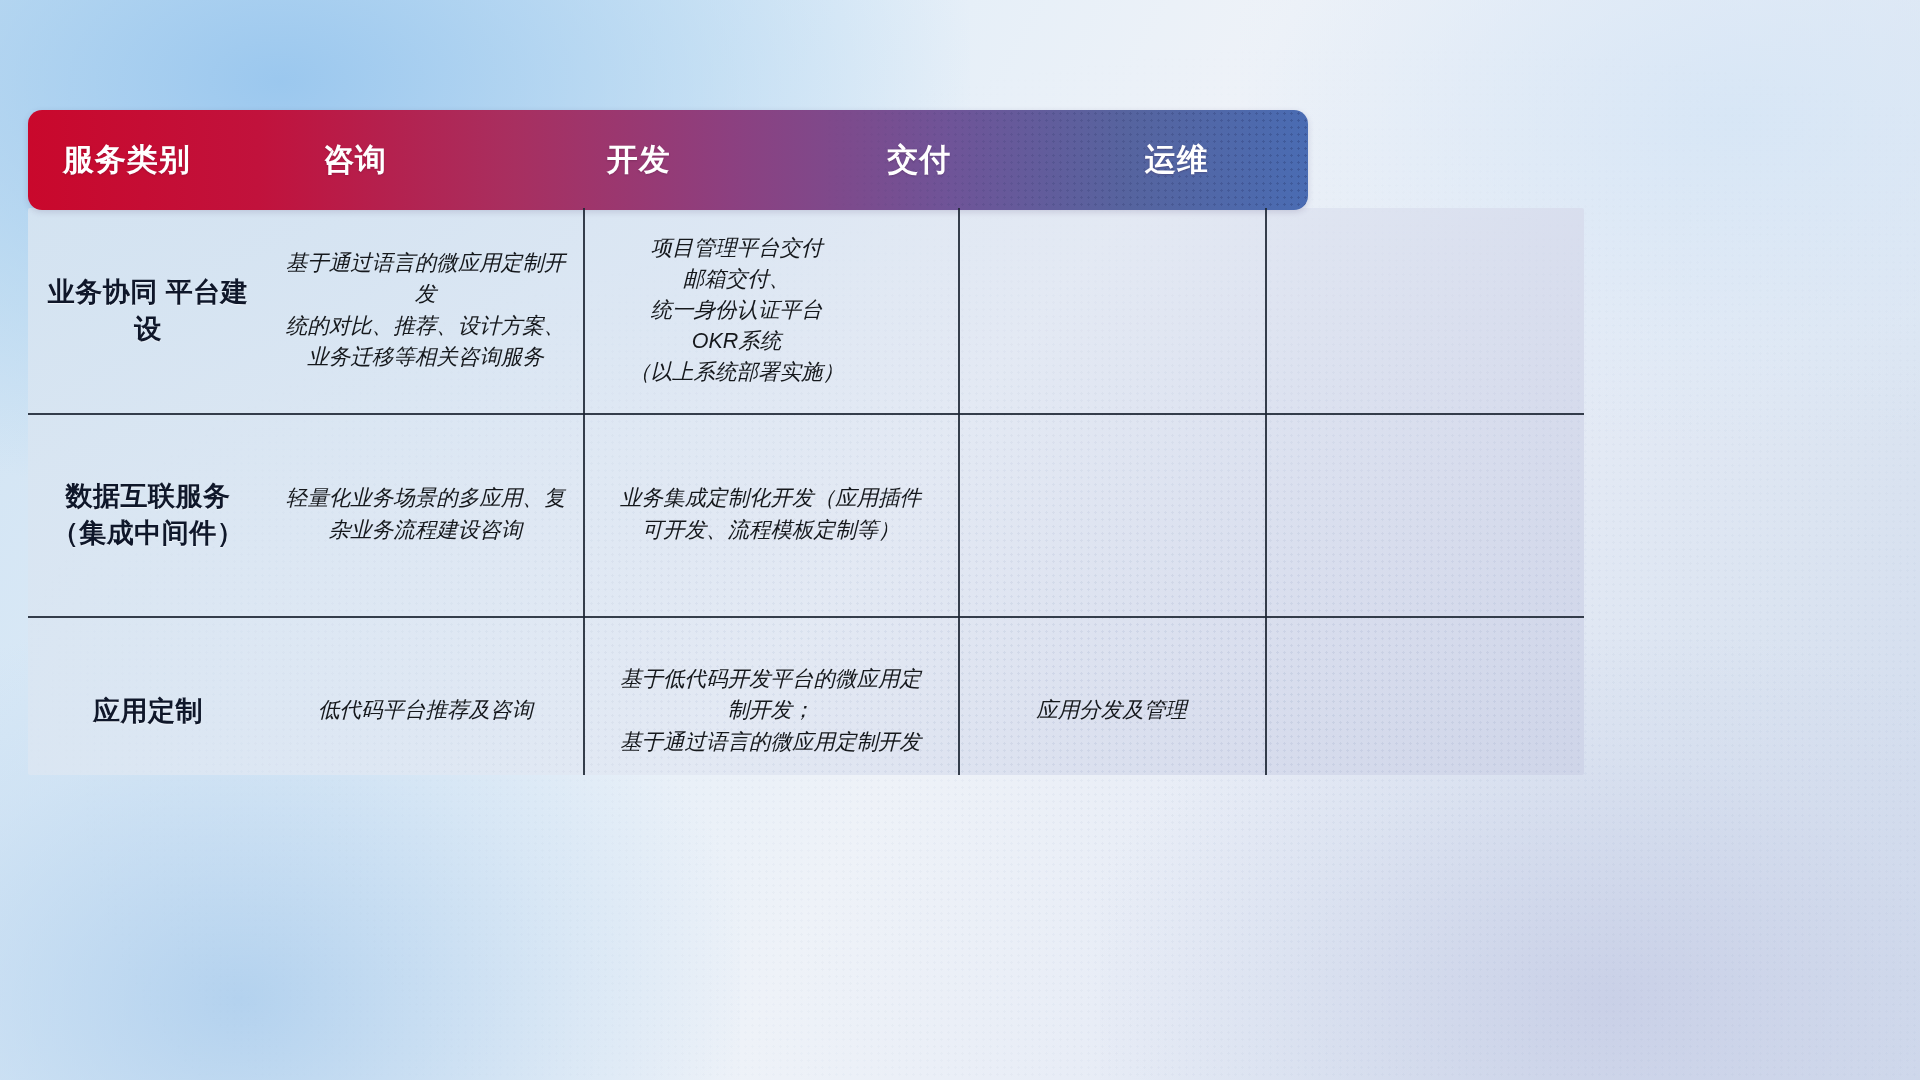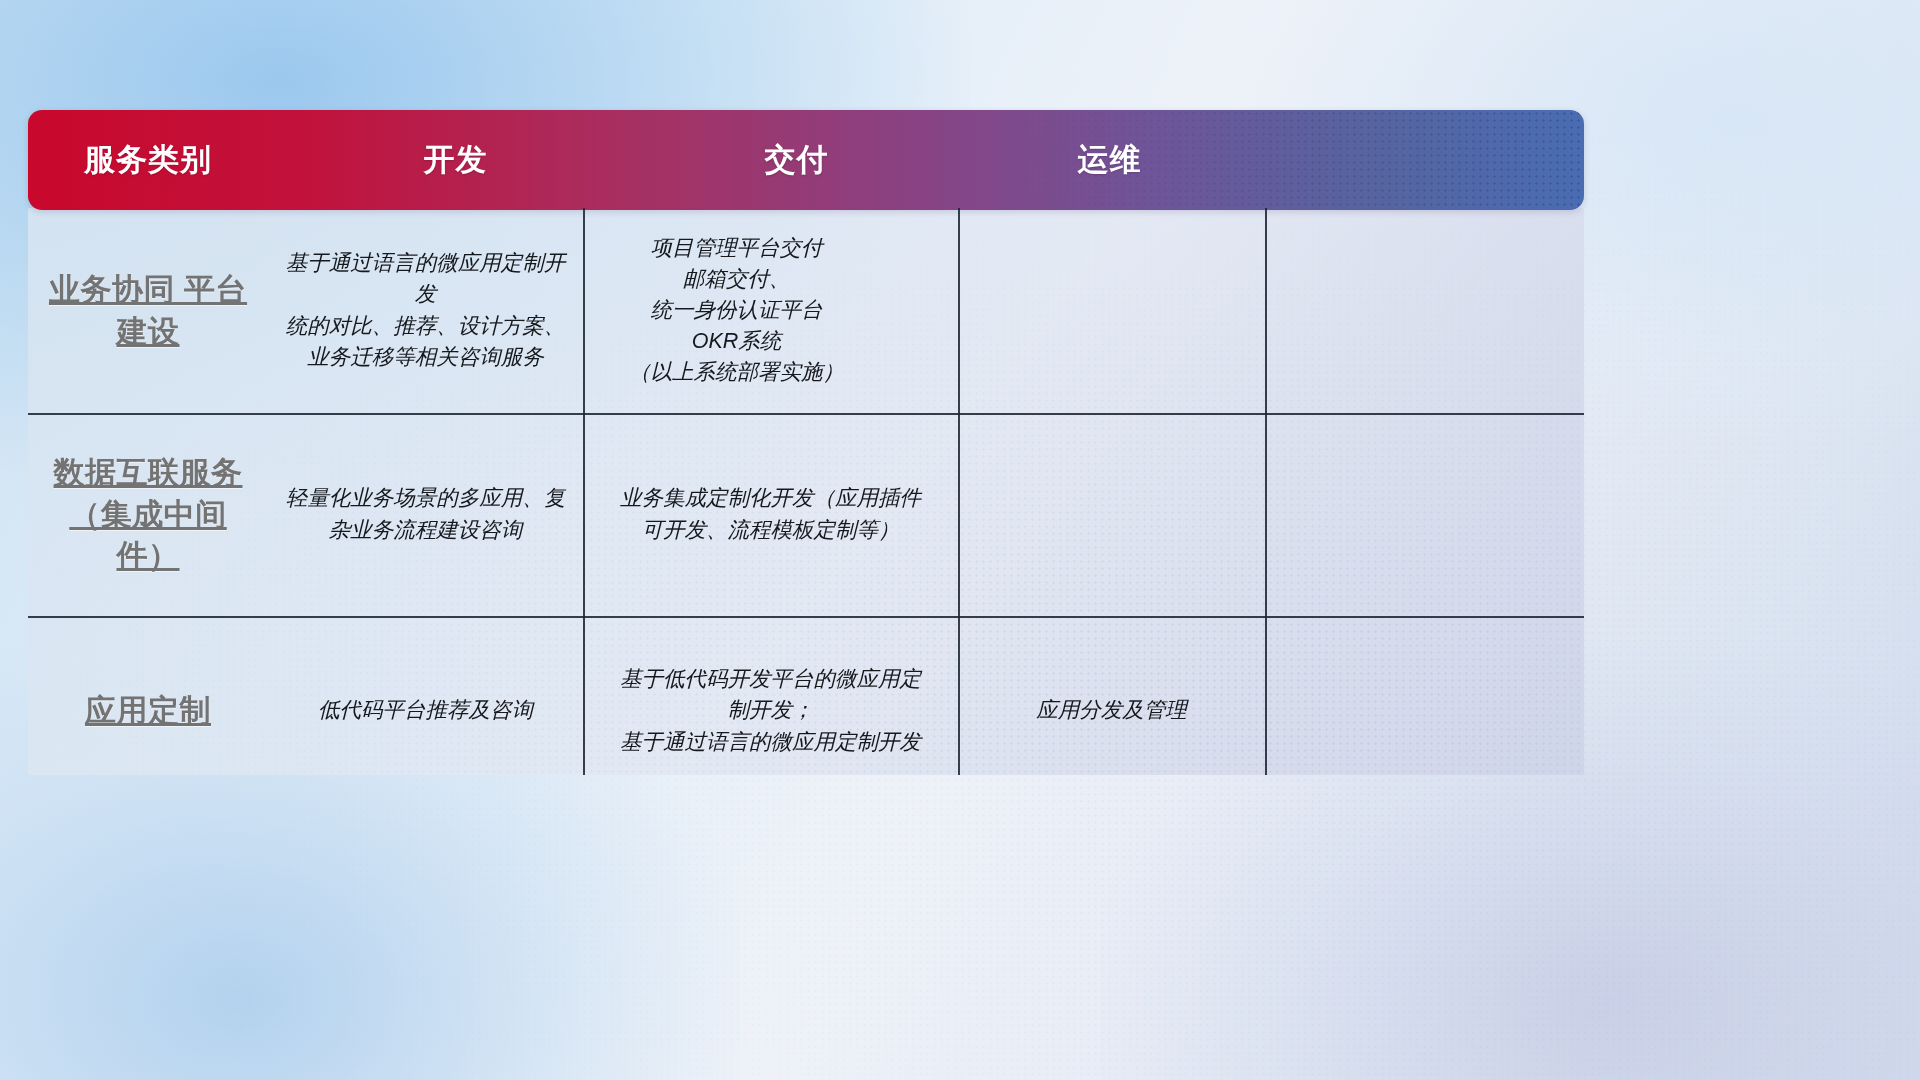--- a/index.html
+++ b/index.html
@@ -60,21 +60,21 @@
     content:"";position:absolute;inset:0;
     background-image:radial-gradient(rgba(120,140,178,.17) 1px, transparent 1.3px);
     background-size:7px 7px;
     -webkit-mask-image:radial-gradient(ellipse at 78% 85%, rgba(0,0,0,.9) 0%, rgba(0,0,0,.3) 48%, rgba(0,0,0,0) 72%);
             mask-image:radial-gradient(ellipse at 78% 85%, rgba(0,0,0,.9) 0%, rgba(0,0,0,.3) 48%, rgba(0,0,0,0) 72%);
     pointer-events:none;
   }
 
   
   #table-header{
-    position:absolute;left:0;top:0;width:1556px;height:100px;
+    position:absolute;left:0;top:0;width:1280px;height:100px;
     border-radius:14px;
     background:linear-gradient(90deg,
       #c9082c 0%,
       #c1123c 18%,
       #a82f60 38%,
       #8c4080 55%,
       #6f5498 72%,
       #56649f 86%,
       #4a6cb3 100%);
     display:flex;align-items:center;
@@ -126,24 +126,23 @@
     box-sizing:border-box;
     padding:6px 14px;
   }
   .c0{width:240px;}
   .c1{width:315px;}
   .c2{width:375px;}
   .c3{width:307px;}
   .c4{width:319px;}
 
   .rowlabel{
-    color:#737373;font-size:31px;font-weight:bold;line-height:1.35;
+    color:#0f172a;font-size:27px;font-weight:bold;line-height:1.35;
     letter-spacing:.5px;
     text-shadow:0 1px 1px rgba(255,255,255,.55);
-    text-decoration:underline;
   }
   .body-text{
     color:#15181c;font-size:21.5px;line-height:1.45;
     white-space:pre-line;
     font-style:italic;
   }
 </style>
 </head>
 <body>
 
@@ -153,20 +152,21 @@
 <div id="bg-glow-bl"></div>
 <div id="bg-glow-br"></div>
 <div id="bg-dots"></div>
 
 <div id="table-wrap">
 
   <div id="table-body-panel"></div>
 
   <div id="table-header">
     <div class="hcell c0">服务类别</div>
+    <div class="hcell c1">咨询</div>
     <div class="hcell c2">开发</div>
     <div class="hcell c3">交付</div>
     <div class="hcell c4">运维</div>
   </div>
 
   <div class="row" id="row-0">
     <div class="cell c0">
       <span class="rowlabel">业务协同
 平台建设</span>
     </div>

